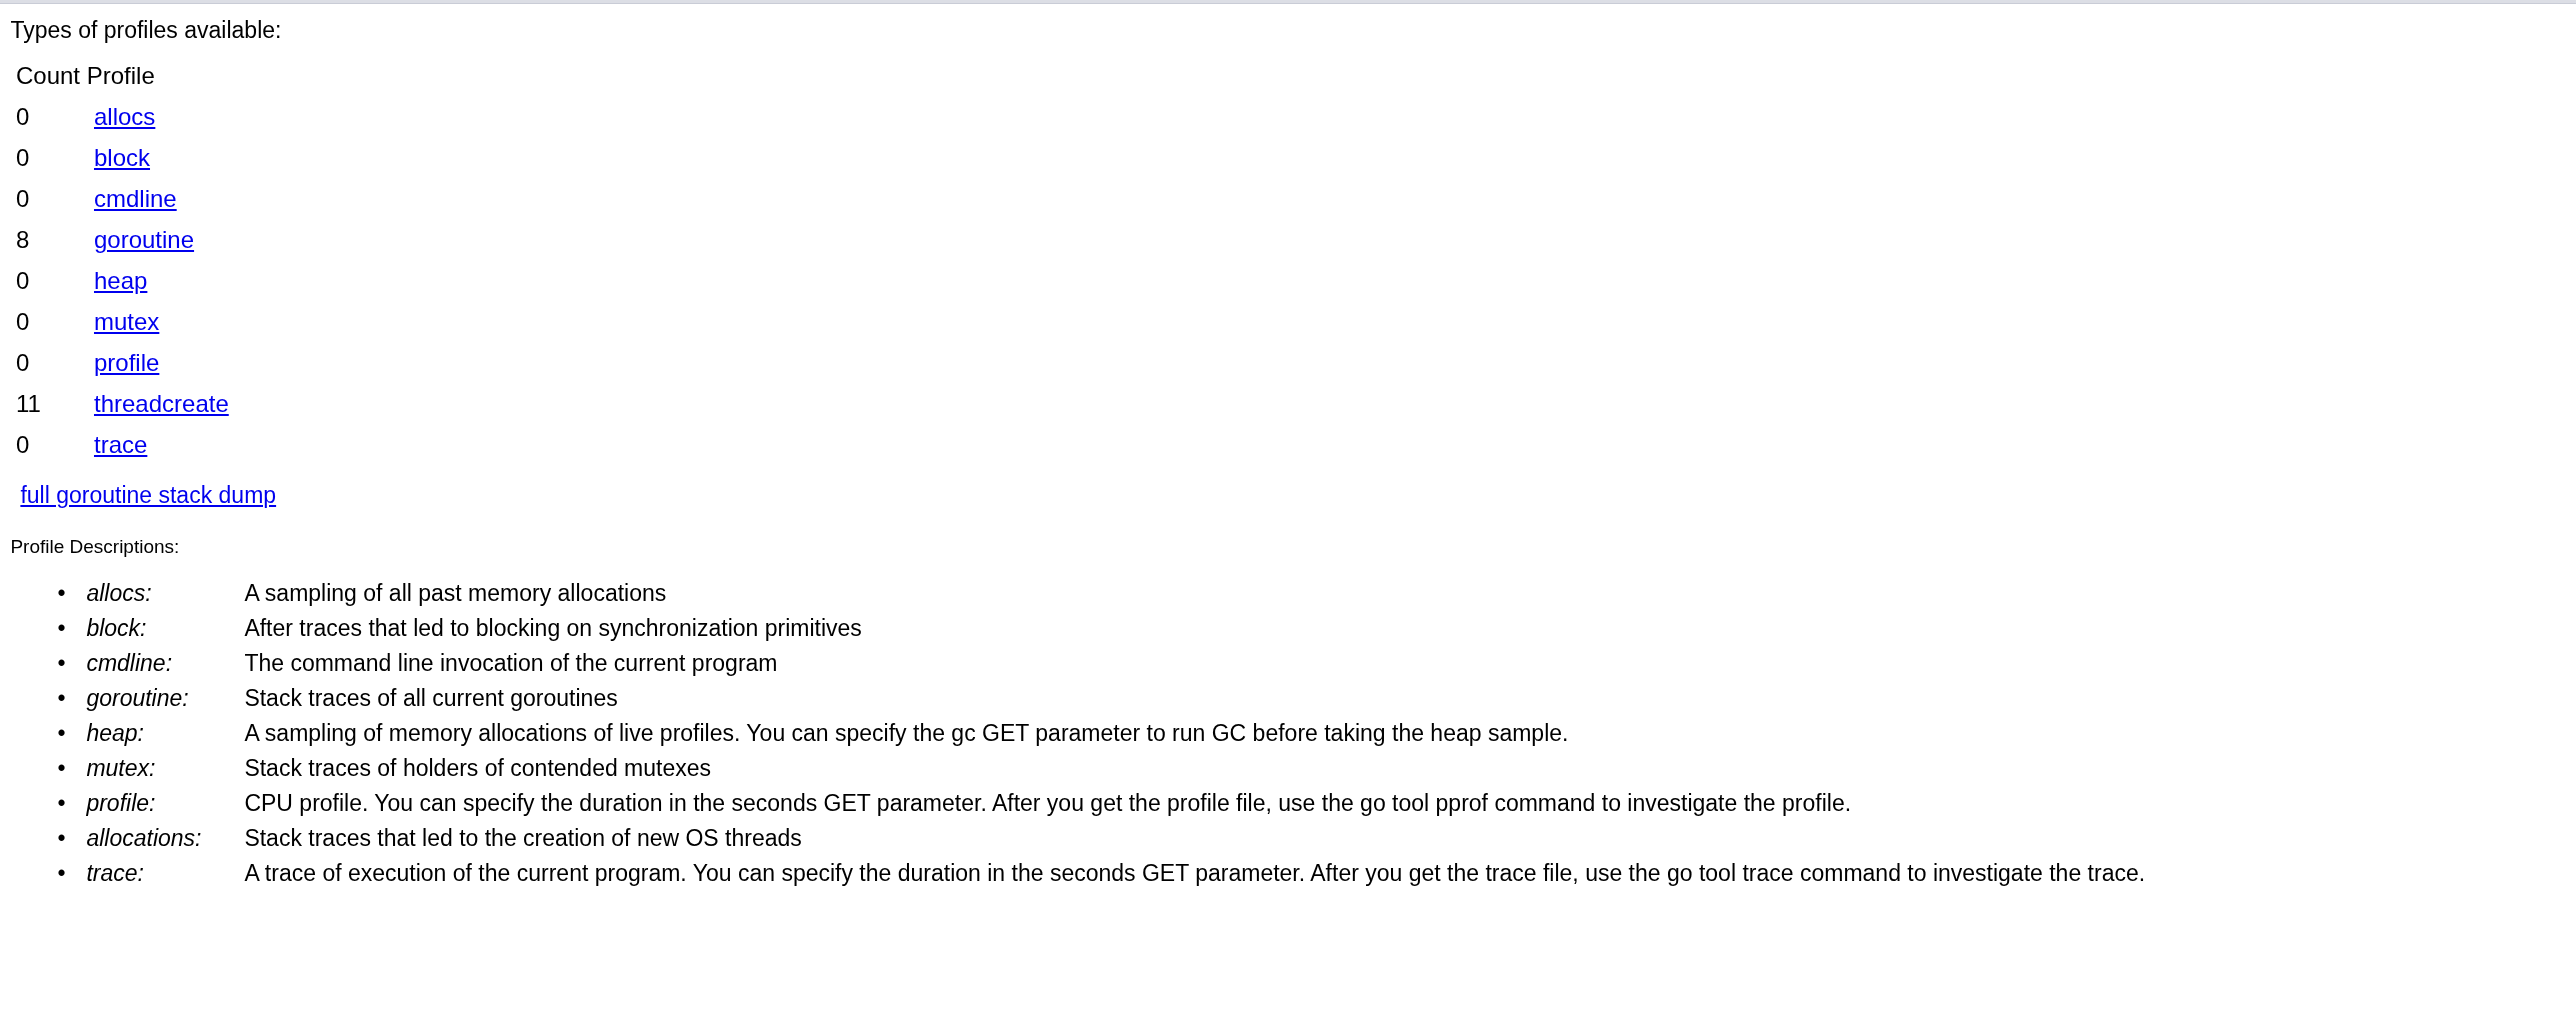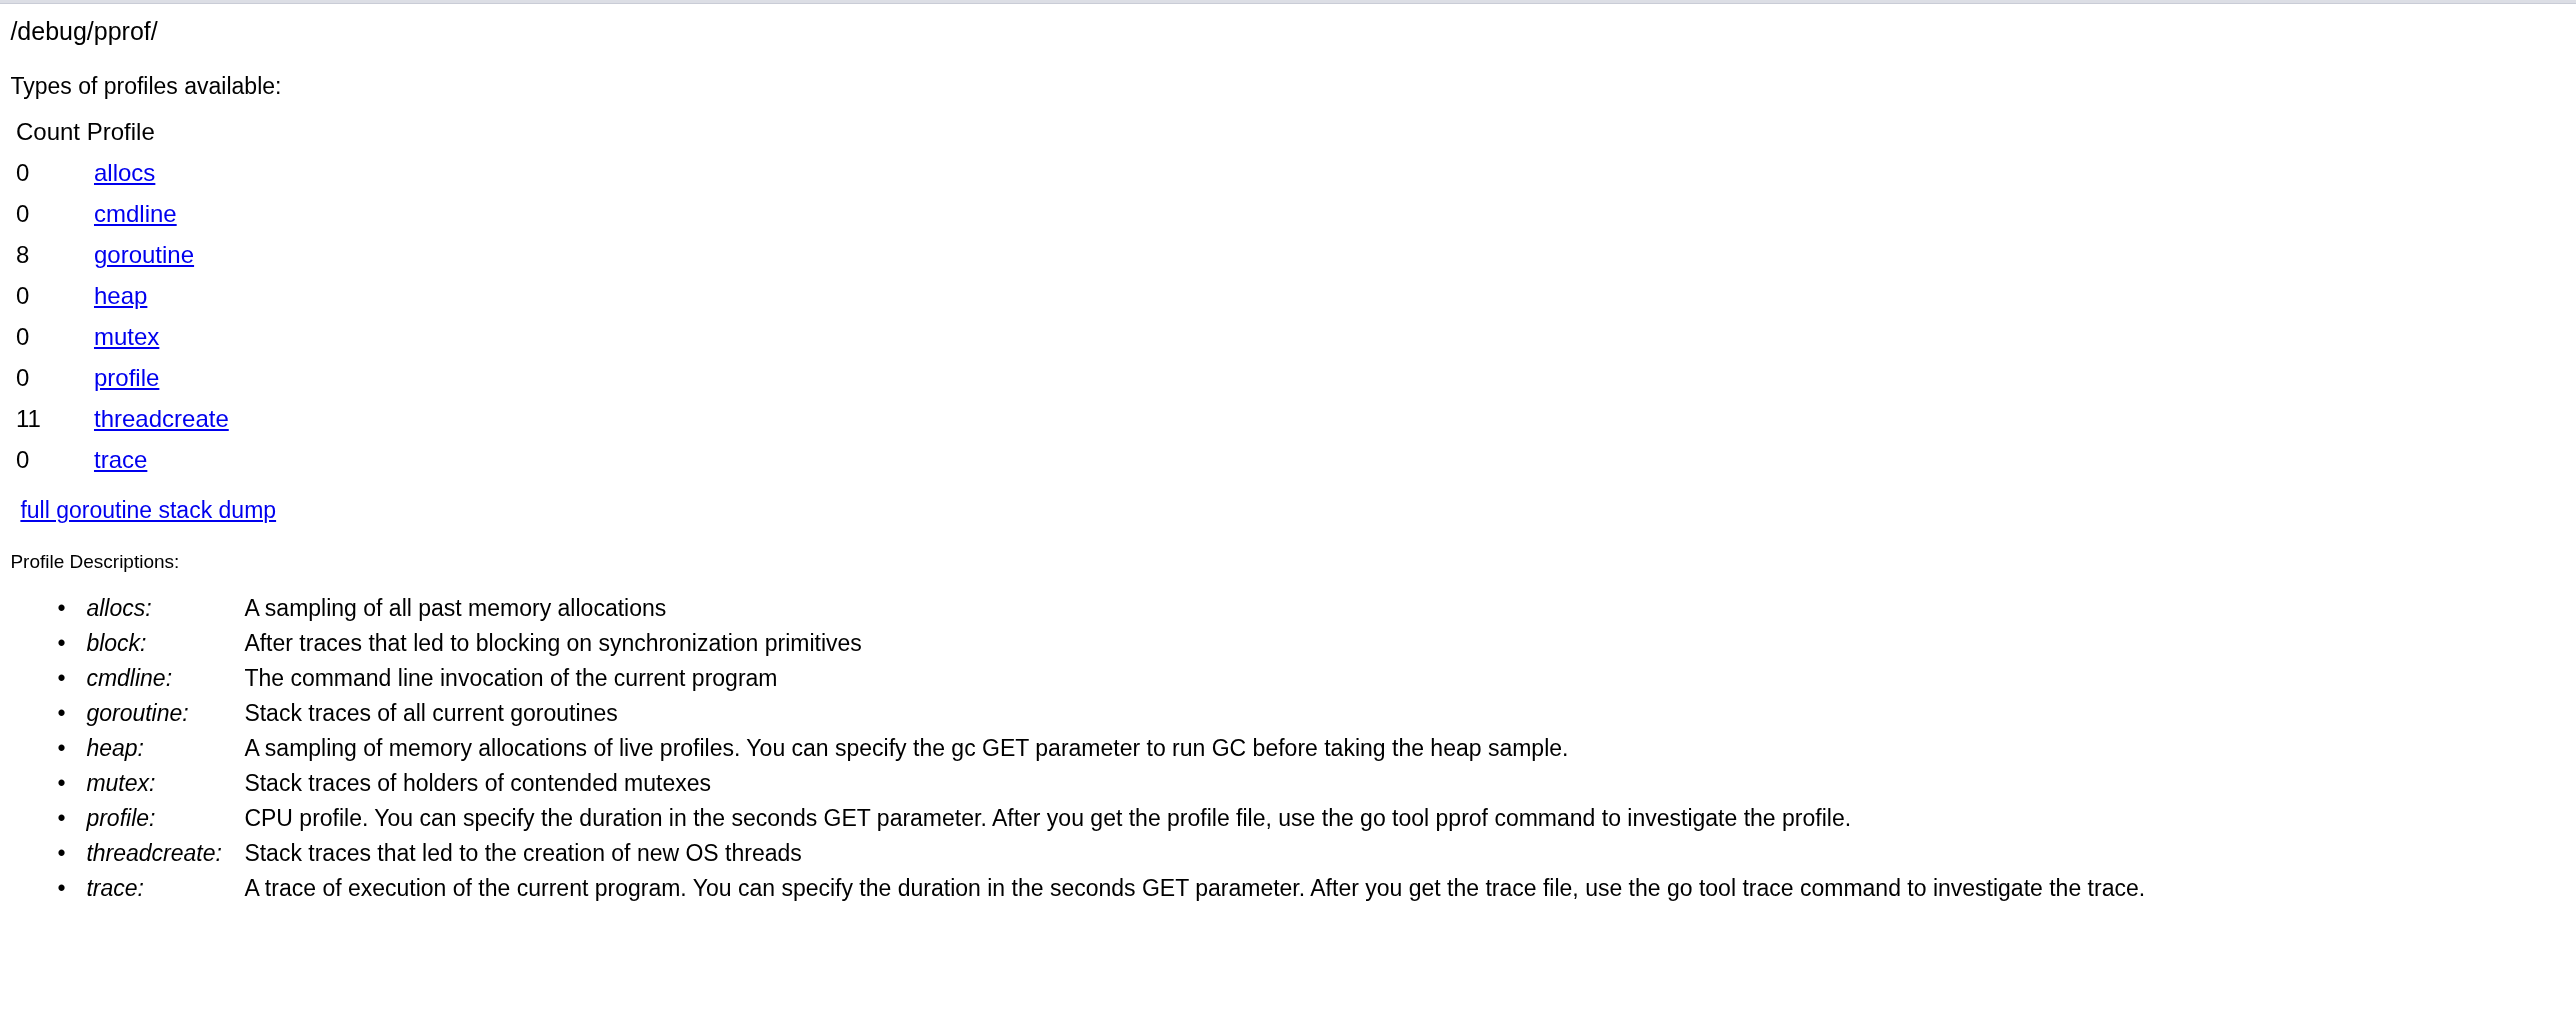--- a/index.html
+++ b/index.html
@@ -112,30 +112,30 @@
     vertical-align: top;
   }
 </style>
 </head>
 <body>
 
 <div class="chrome-edge"></div>
 
 <div class="page">
 
-  <div class="heading">/debug/pprof/</div>
 
   <div class="types-label">Types of profiles available:</div>
 
   <div class="profile-table">
     <div class="profile-row">
       <span>Count Profile</span>
     </div>
     <div id="profile-rows">
         <div class="profile-row"><span class="count-cell">0</span><a class="profile-link" href="#">allocs</a></div>
+        <div class="profile-row"><span class="count-cell">0</span><a class="profile-link" href="#">block</a></div>
         <div class="profile-row"><span class="count-cell">0</span><a class="profile-link" href="#">cmdline</a></div>
         <div class="profile-row"><span class="count-cell">8</span><a class="profile-link" href="#">goroutine</a></div>
         <div class="profile-row"><span class="count-cell">0</span><a class="profile-link" href="#">heap</a></div>
         <div class="profile-row"><span class="count-cell">0</span><a class="profile-link" href="#">mutex</a></div>
         <div class="profile-row"><span class="count-cell">0</span><a class="profile-link" href="#">profile</a></div>
         <div class="profile-row"><span class="count-cell">11</span><a class="profile-link" href="#">threadcreate</a></div>
         <div class="profile-row"><span class="count-cell">0</span><a class="profile-link" href="#">trace</a></div>
       </div>
   </div>
 
@@ -146,18 +146,18 @@
   <div class="descriptions-label">Profile Descriptions:</div>
 
   <ul class="desc-list" id="desc-list">
       <li><span class="bullet">•</span><span class="term">allocs:</span><span class="desc">A sampling of all past memory allocations</span></li>
       <li><span class="bullet">•</span><span class="term">block:</span><span class="desc">After traces that led to blocking on synchronization primitives</span></li>
       <li><span class="bullet">•</span><span class="term">cmdline:</span><span class="desc">The command line invocation of the current program</span></li>
       <li><span class="bullet">•</span><span class="term">goroutine:</span><span class="desc">Stack traces of all current goroutines</span></li>
       <li><span class="bullet">•</span><span class="term">heap:</span><span class="desc">A sampling of memory allocations of live profiles. You can specify the gc GET parameter to run GC before taking the heap sample.</span></li>
       <li><span class="bullet">•</span><span class="term">mutex:</span><span class="desc">Stack traces of holders of contended mutexes</span></li>
       <li><span class="bullet">•</span><span class="term">profile:</span><span class="desc">CPU profile. You can specify the duration in the seconds GET parameter. After you get the profile file, use the go tool pprof command to investigate the profile.</span></li>
-      <li><span class="bullet">•</span><span class="term">threadcreate:</span><span class="desc">Stack traces that led to the creation of new OS threads</span></li>
+      <li><span class="bullet">•</span><span class="term">allocations:</span><span class="desc">Stack traces that led to the creation of new OS threads</span></li>
       <li><span class="bullet">•</span><span class="term">trace:</span><span class="desc">A trace of execution of the current program. You can specify the duration in the seconds GET parameter. After you get the trace file, use the go tool trace command to investigate the trace.</span></li>
     </ul>
 
 </div>
 
 
 </body></html>

